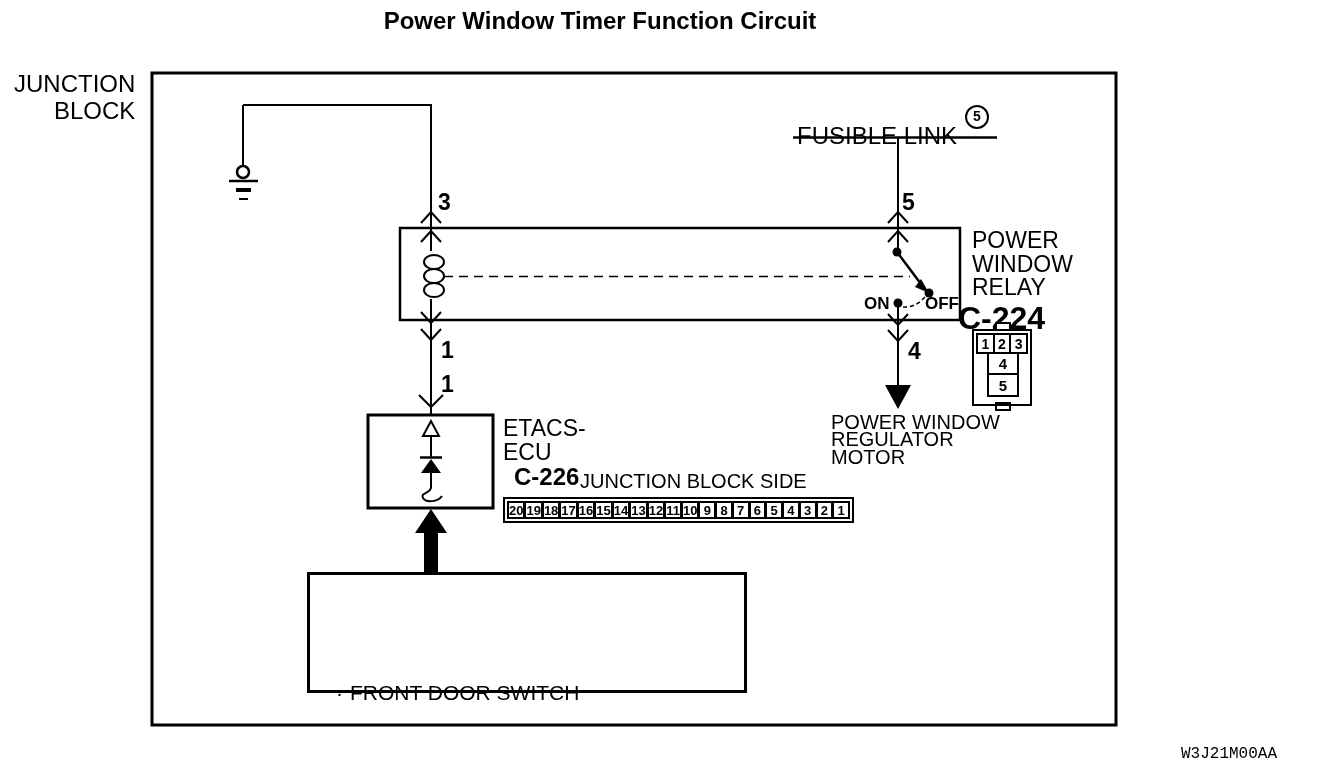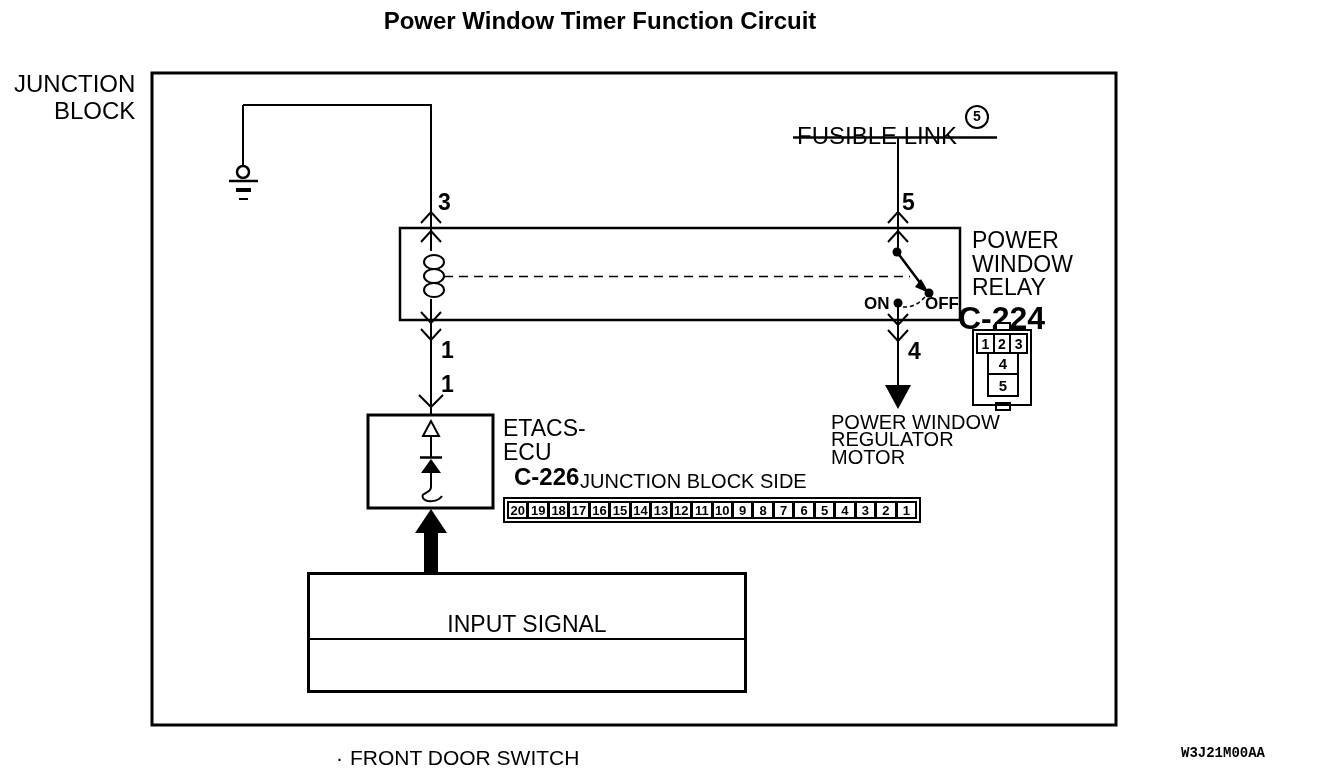--- a/index.html
+++ b/index.html
@@ -14,35 +14,35 @@
   .circ5{left:965px;top:105px;width:24px;height:24px;border:2px solid #000;border-radius:50%;
          box-sizing:border-box;text-align:center;font-weight:bold;font-size:14px;line-height:19px;}
   .pin{font-weight:bold;font-size:23px;}
   .relayname{left:972px;top:229px;font-size:23px;line-height:23.6px;}
   .relaycode{left:958px;top:300px;font-weight:bold;font-size:32px;}
   .onoff{font-weight:bold;font-size:17px;}
   .motor{left:831px;top:414px;font-size:20px;line-height:17.4px;}
   .ecuname{left:503px;top:417px;font-size:23px;line-height:23.5px;}
   .ecucode{left:503px;top:463px;font-weight:bold;font-size:24px;margin-left:11px;}
   .jbs{left:580px;top:470px;font-size:20px;}
-  .code{left:1181px;top:745px;font-family:"Liberation Mono",monospace;font-weight:bold;font-size:14px;}
+  .code{left:1181px;top:745px;font-family:"Liberation Mono",monospace;font-weight:normal;font-size:16px;}
 
   
   .c224outer{left:972px;top:329px;width:60px;height:77px;border:2px solid #000;box-sizing:border-box;background:transparent;}
   .c224tab{width:16px;height:9px;border:2px solid #000;box-sizing:border-box;background:#fff;}
   .c224row{left:976px;top:333px;width:52px;height:21px;border:2px solid #000;box-sizing:border-box;display:flex;}
   .c224row span{flex:1;display:flex;align-items:center;justify-content:center;
                 font-weight:bold;font-size:14px;}
   .c224row span + span{border-left:2px solid #000;}
   .c224cell{width:32px;height:23px;border:2px solid #000;box-sizing:border-box;display:flex;
             align-items:center;justify-content:center;font-weight:bold;font-size:15px;}
 
   
-  .strip{left:503px;top:497px;width:418px;height:26px;border:2px solid #000;box-sizing:border-box;
-         display:flex;padding:2px;}
+  .strip{left:503px;top:497px;width:351px;height:26px;border:2px solid #000;box-sizing:border-box;
+         display:flex;padding:2px;justify-content:flex-end;}
   .strip span{flex:1;border:2px solid #000;margin-left:-1px;display:flex;align-items:center;
               justify-content:center;font-weight:bold;font-size:13px;line-height:13px;}
   .strip span:first-child{margin-left:0;}
 
   
   .inputbox{left:307px;top:572px;width:440px;height:121px;border:3px solid #000;box-sizing:border-box;}
   .inputhdr{height:27px;border-bottom:2px solid #000;text-align:center;font-size:23px;line-height:27px;}
   .inputitems{padding:12px 0 0 26px;font-size:21px;line-height:28px;}
   .inputitems .blt{display:inline-block;width:14px;}
 </style>
@@ -156,20 +156,19 @@
 
 <div class="abs motor"><div>POWER WINDOW</div><div>REGULATOR</div><div>MOTOR</div></div>
 
 <div class="abs ecuname"><div>ETACS-</div><div>ECU</div></div>
 <div class="abs ecucode">C-226</div>
 <div class="abs jbs">JUNCTION BLOCK SIDE</div>
 
 <div class="abs strip"><span>20</span><span>19</span><span>18</span><span>17</span><span>16</span><span>15</span><span>14</span><span>13</span><span>12</span><span>11</span><span>10</span><span>9</span><span>8</span><span>7</span><span>6</span><span>5</span><span>4</span><span>3</span><span>2</span><span>1</span></div>
 
 <div class="abs inputbox">
-  <div class="inputhdr">INPUT SIGNAL</div>
   <div class="inputitems">
     <div><span class="blt">·</span><span>FRONT DOOR SWITCH</span></div>
     
   </div>
 </div>
 
 <div class="abs code">W3J21M00AA</div>
 
 </body></html>

